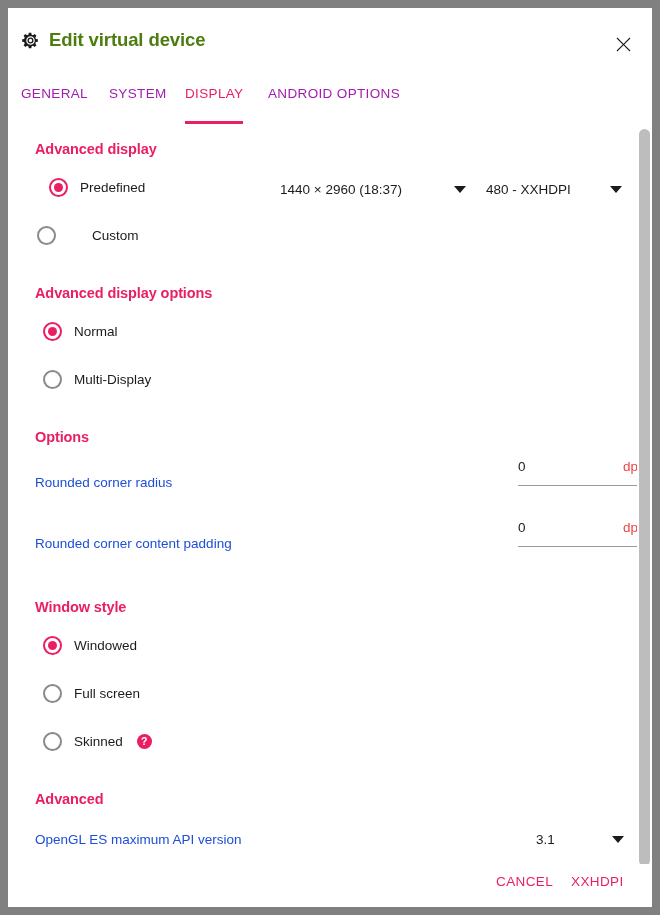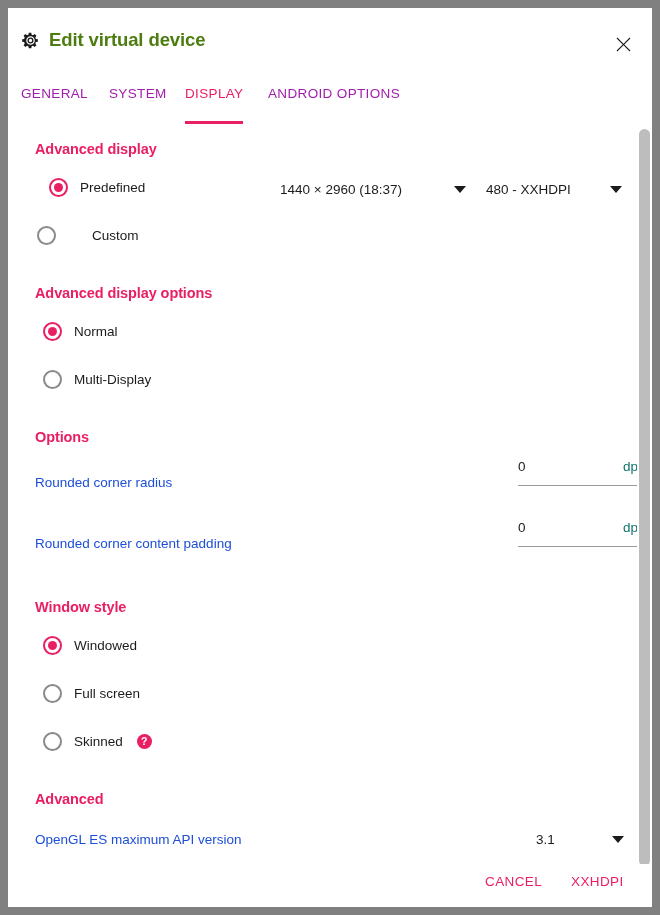--- a/index.html
+++ b/index.html
@@ -194,21 +194,21 @@
     align-items: flex-start;
     justify-content: space-between;
     cursor: text;
   }
   .ti-value {
     font-size: 13.5px;
     color: #1b1b1b;
   }
   .ti-suffix {
     font-size: 13.5px;
-    color: #0f766e;
+    color: #ef4444;
   }
 
   
   #scrollbar-track {
     position: absolute;
     left: 629px;
     top: 118px;
     width: 15px;
     height: 735px;
     background: #ffffff;
@@ -359,21 +359,21 @@
       <span class="dd-caret"></span>
     </div>
 
   </div>
 
   <div id="scrollbar-track">
     <div id="scrollbar-thumb"></div>
   </div>
 
   <div id="footer">
-    <div class="footer-btn" style="left:477px;">
+    <div class="footer-btn" style="left:488px;">
       <span>CANCEL</span>
     </div>
     <div class="footer-btn" style="left:563px;">
       <span>XXHDPI</span>
     </div>
   </div>
 
 </div>
 
 </body></html>

